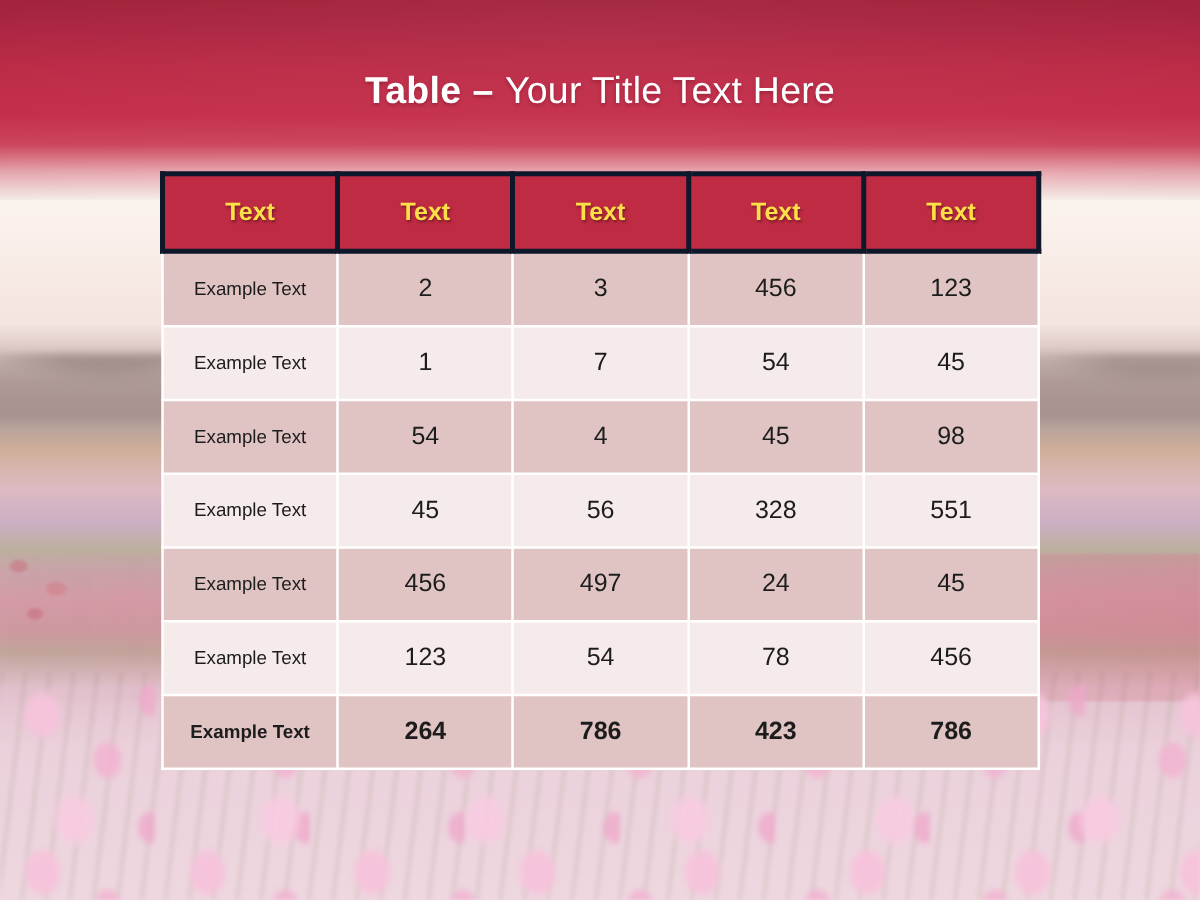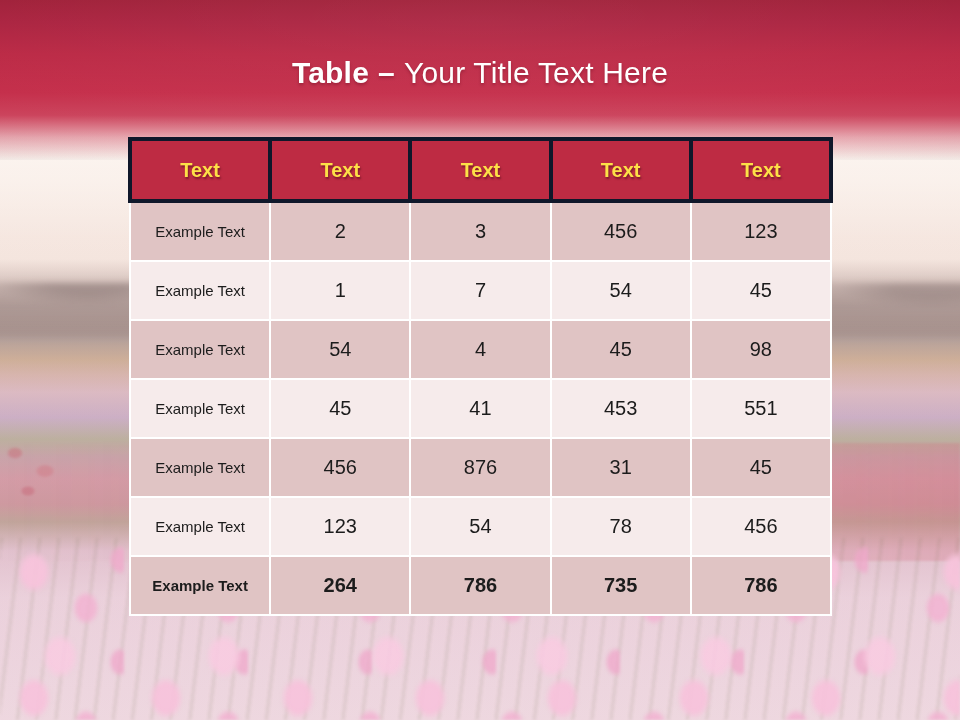--- a/index.html
+++ b/index.html
@@ -165,40 +165,40 @@
         <tr class="dark">
           <td class="label-cell">Example Text</td>
           <td class="num-cell">54</td>
           <td class="num-cell">4</td>
           <td class="num-cell">45</td>
           <td class="num-cell">98</td>
         </tr>
         <tr class="light">
           <td class="label-cell">Example Text</td>
           <td class="num-cell">45</td>
-          <td class="num-cell">41</td>
-          <td class="num-cell">453</td>
+          <td class="num-cell">56</td>
+          <td class="num-cell">328</td>
           <td class="num-cell">551</td>
         </tr>
         <tr class="dark">
           <td class="label-cell">Example Text</td>
           <td class="num-cell">456</td>
-          <td class="num-cell">876</td>
-          <td class="num-cell">31</td>
+          <td class="num-cell">497</td>
+          <td class="num-cell">24</td>
           <td class="num-cell">45</td>
         </tr>
         <tr class="light">
           <td class="label-cell">Example Text</td>
           <td class="num-cell">123</td>
           <td class="num-cell">54</td>
           <td class="num-cell">78</td>
           <td class="num-cell">456</td>
         </tr>
         <tr class="dark bold">
           <td class="label-cell">Example Text</td>
           <td class="num-cell">264</td>
           <td class="num-cell">786</td>
-          <td class="num-cell">735</td>
+          <td class="num-cell">423</td>
           <td class="num-cell">786</td>
         </tr>
       </tbody>
   </table>
 </div>
 
 </body></html>

